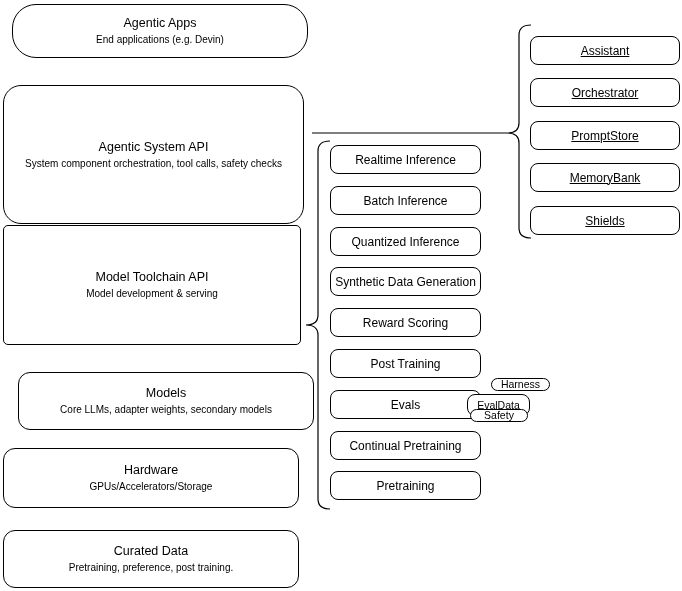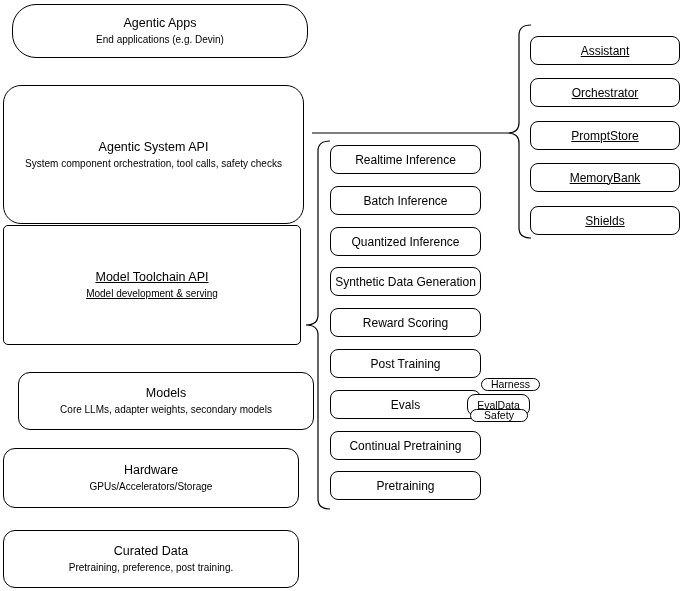--- a/index.html
+++ b/index.html
@@ -72,21 +72,21 @@
     position: absolute;
     left: 0; top: 0;
     width: 682px;
     height: 591px;
     z-index: 1;
     pointer-events: none;
   }
   
   #box-agentic-apps       { left: 12px; top: 4px;   width: 296px; height: 54px;  border-radius: 24px; }
   #box-agentic-system-api { left: 3px; top: 85px;  width: 301px; height: 139px; border-radius: 18px; }
-  #box-model-toolchain    { left: 3px; top: 225px; width: 298px; height: 120px; border-radius: 5px; text-decoration: underline; }
+  #box-model-toolchain    { left: 3px; top: 225px; width: 298px; height: 120px; border-radius: 5px; }
   #box-models             { left: 18px; top: 372px; width: 296px; height: 58px;  border-radius: 12px; }
   #box-hardware           { left: 3px; top: 448px; width: 296px; height: 60px;  border-radius: 12px; }
   #box-curated-data       { left: 3px; top: 530px; width: 296px; height: 58px;  border-radius: 12px; }
 </style>
 </head>
 <body>
 
 <div class="canvas">
 
   <svg class="overlay" viewBox="0 0 682 591">
@@ -131,21 +131,21 @@
   <div class="item mid-item" style="top:145px">Realtime Inference</div>
   <div class="item mid-item" style="top:186px">Batch Inference</div>
   <div class="item mid-item" style="top:227px">Quantized Inference</div>
   <div class="item mid-item" style="top:267px">Synthetic Data Generation</div>
   <div class="item mid-item" style="top:308px">Reward Scoring</div>
   <div class="item mid-item" style="top:349px">Post Training</div>
   <div class="item mid-item" style="top:390px">Evals</div>
   <div class="item mid-item" style="top:431px">Continual Pretraining</div>
   <div class="item mid-item" style="top:471px">Pretraining</div>
 
-  <div class="tag" style="left:481px; top:378px; width:59px; height:13px">Harness</div>
+  <div class="tag" style="left:491px; top:378px; width:59px; height:13px">Harness</div>
   <div class="tag" style="left:467px; top:394px; width:63px; height:22px">EvalData</div>
   <div class="tag" style="left:470px; top:409px; width:58px; height:13px">Safety</div>
 
   <div class="item right-item" style="top:36px">Assistant</div>
   <div class="item right-item" style="top:78px">Orchestrator</div>
   <div class="item right-item" style="top:121px">PromptStore</div>
   <div class="item right-item" style="top:163px">MemoryBank</div>
   <div class="item right-item" style="top:206px">Shields</div>
 
 </div>

